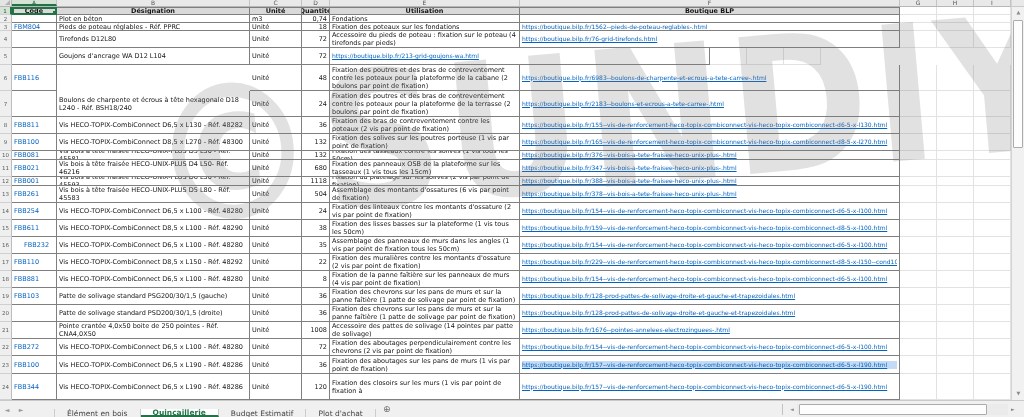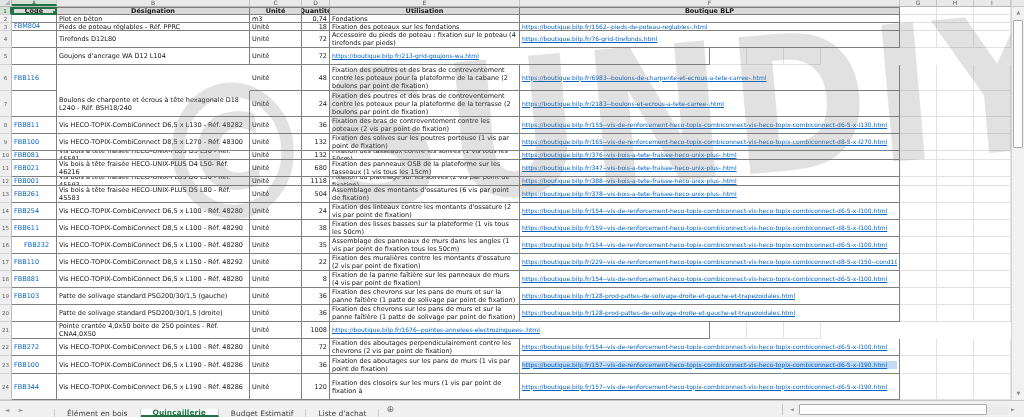--- a/index.html
+++ b/index.html
@@ -106,21 +106,21 @@
           <div class="c ce" style="width: 190px;">
             <span>Fondations</span>
           </div>
           <div class="c cf" style="width: 380px;"></div>
           <div class="g" style="width: 37px;"></div>
           <div class="g" style="width: 37px;"></div>
           <div class="g" style="width: 37px;"></div>
         </div>
         <div class="row" style="height: 8px;">
           <div class="gut" style="width: 12px;">3</div>
-          <div class="c ca" style="width: 45px; align-items: flex-end;">
+          <div class="c ca" style="width: 45px;">
             <span class="codetxt">FBM804</span>
           </div>
           <div class="c cb" style="width: 193px;">
             <span>Pieds de poteau réglables - Réf. PPRC</span>
           </div>
           <div class="c cc" style="width: 52px;">Unité</div>
           <div class="c cd" style="width: 28px;">18</div>
           <div class="c ce" style="width: 190px;">
             <span>Fixation des poteaux sur les fondations</span>
           </div>
@@ -461,20 +461,23 @@
           <div class="g" style="width: 37px;"></div>
         </div>
         <div class="row" style="height: 17px;">
           <div class="gut" style="width: 12px;">21</div>
           <div class="c ca" style="width: 45px;"></div>
           <div class="c cb" style="width: 193px;">
             <span>Pointe crantée 4,0x50 boite de 250 pointes - Réf. CNA4,0X50</span>
           </div>
           <div class="c cc" style="width: 52px;">Unité</div>
           <div class="c cd" style="width: 28px;">1008</div>
+          <div class="c ce" style="width: 190px;">
+            <span>Accessoire des pattes de solivage (14 pointes par patte de solivage)</span>
+          </div>
           <div class="c cf" style="width: 380px;">
             <span class="link">https://boutique.bilp.fr/1676--pointes-annelees-electrozinguees-.html</span>
           </div>
           <div class="g" style="width: 37px;"></div>
           <div class="g" style="width: 37px;"></div>
           <div class="g" style="width: 37px;"></div>
         </div>
         <div class="row" style="height: 17px;">
           <div class="gut" style="width: 12px;">22</div>
           <div class="c ca" style="width: 45px;">
@@ -548,21 +551,21 @@
     <div class="sarrow varrow-bottom">▼</div>
   </div>
 
   <div class="tabbar">
     <span class="navarr">◄</span>
     <span class="navarr">►</span>
     <div class="tabs" id="tabs">
         <div class="tab">Élément en bois</div>
         <div class="tab active">Quincaillerie</div>
         <div class="tab">Budget Estimatif</div>
-        <div class="tab">Liste d'achat</div>
+        <div class="tab">Plot d'achat</div>
       </div>
     <span class="addbtn">⊕</span>
     <div class="hscroll">
       <div class="hsep"></div>
       <span class="sarrow">◄</span>
       <div class="htrack">
         <div class="hthumb"></div>
       </div>
       <span class="sarrow">►</span>
     </div>

